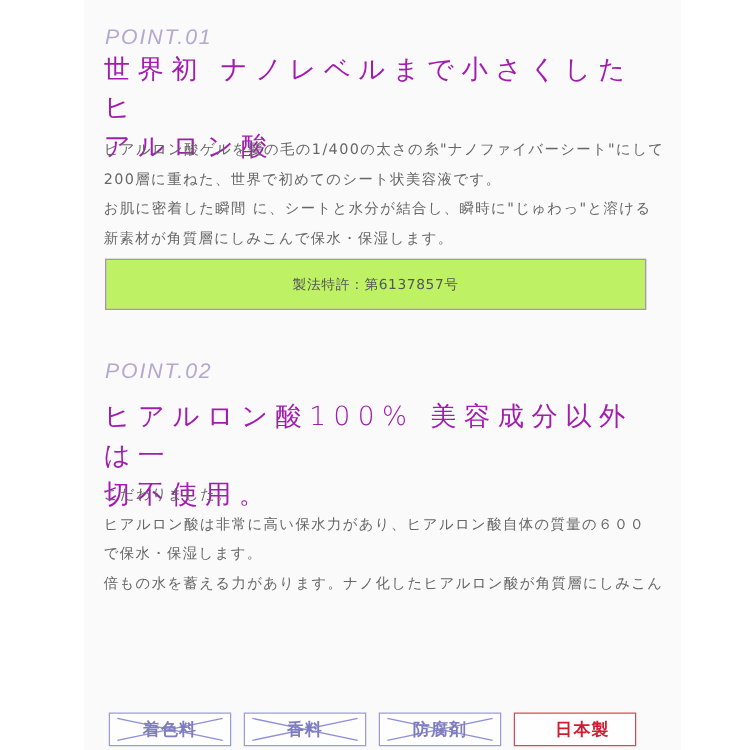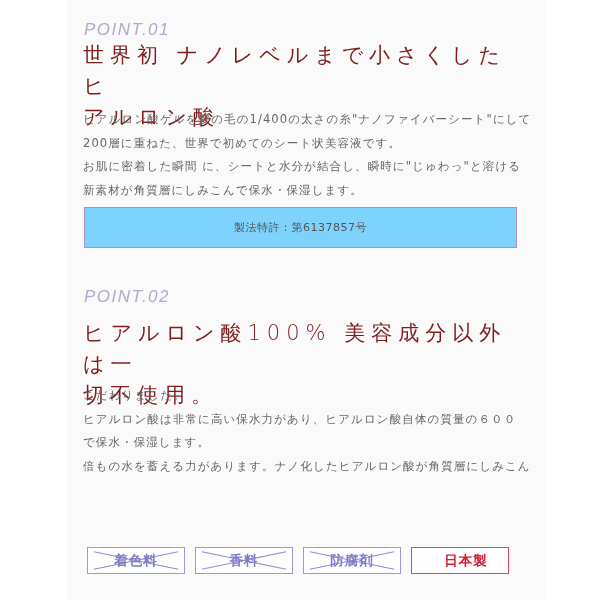--- a/index.html
+++ b/index.html
@@ -2,29 +2,29 @@
 <html><head>
   <meta charset="utf-8">
   <style>
     html, body { margin: 0; padding: 0; background: #ffffff; }
     body { width: 600px; height: 600px; position: relative; overflow: hidden;
            font-family: "DejaVu Sans", "Liberation Sans", sans-serif; }
     .panel { position: absolute; left: 67px; top: 0; width: 478px; height: 600px; background: #fafafa; }
     .point-label { position: absolute; left: 84px; font-family: "Liberation Sans", sans-serif;
                    font-style: italic; font-size: 17px; letter-spacing: 1.5px; color: #b3a8cf; }
     .heading { position: absolute; left: 83px; width: 450px; font-size: 21px; line-height: 31px;
-               letter-spacing: 6px; color: #7f1d1d; font-weight: 300; margin: 0; }
+               letter-spacing: 6px; color: #a21caf; font-weight: 300; margin: 0; }
     .body-text { position: absolute; left: 83px; width: 450px; font-size: 11.5px; line-height: 23.5px;
                  letter-spacing: 1.1px; color: #666666; margin: 0; }
     .body-text p { margin: 0; }
     .patent-box { position: absolute; left: 84px; top: 207px; width: 431px; height: 39px;
-                  border: 1.5px solid #a98fcb; background: #7dd3fc;
+                  border: 1.5px solid #a98fcb; background: #bef264;
                   display: flex; align-items: center; justify-content: center;
                   font-size: 11px; color: #555; letter-spacing: 0.5px; }
-    .badges { position: absolute; left: 87px; top: 547px; display: flex; gap: 10px; justify-content: center; }
+    .badges { position: absolute; left: 87px; top: 570px; display: flex; gap: 10px; justify-content: center; }
     .badge { position: relative; width: 98px; height: 27px; border: 1.5px solid #9a9bdb; background: #fefefe;
              display: flex; align-items: center; justify-content: center; box-sizing: border-box;
              font-size: 13.5px; font-weight: bold; color: #7f7dc0; letter-spacing: 1px; }
     .badge svg { position: absolute; left: 0; top: 0; width: 100%; height: 100%; }
     .badge.crossed span { position: relative; z-index: 1; }
     .badge.positive { border-color: #d64a57; color: #cf1d32; padding-left: 12px; }
   </style>
 </head>
 <body>
 

